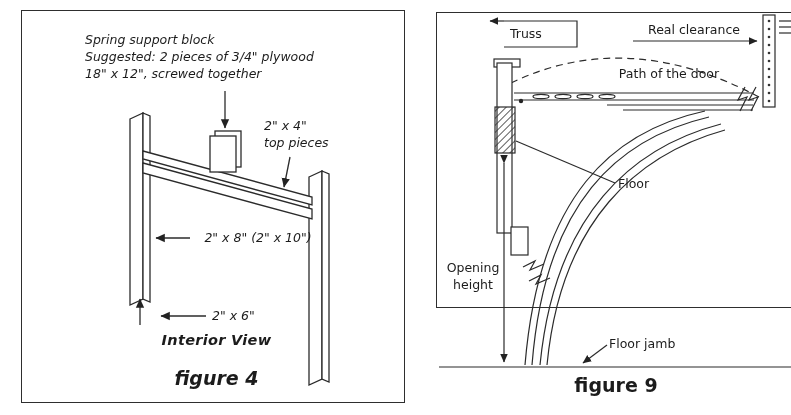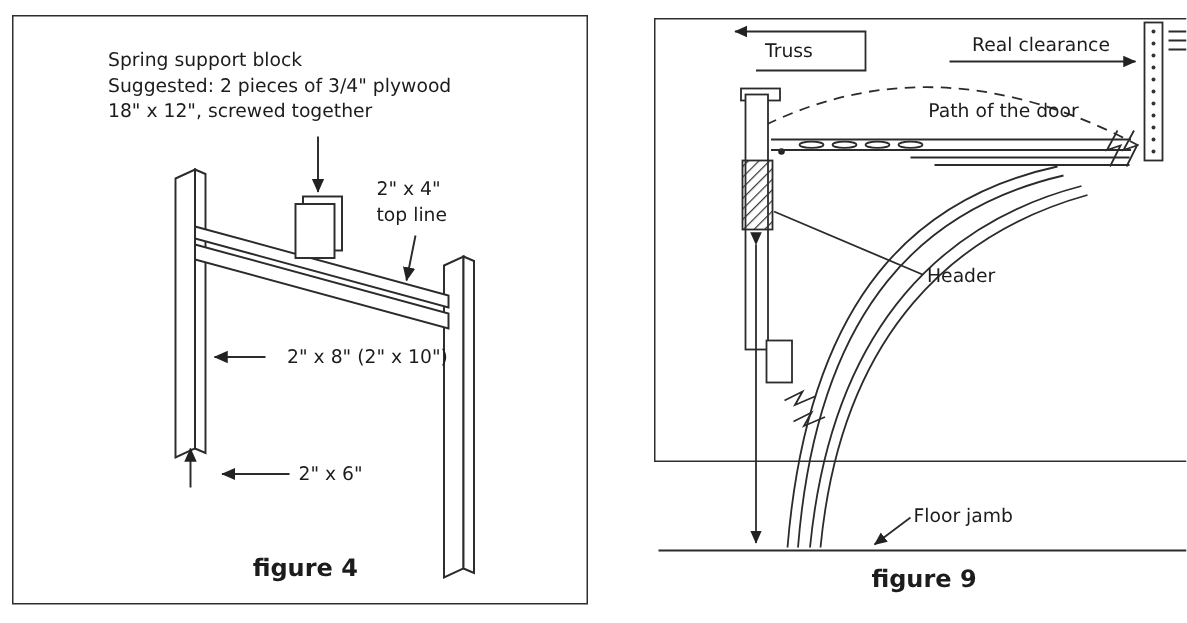--- a/index.html
+++ b/index.html
@@ -1,26 +1,26 @@
 <!DOCTYPE html>
 <html><head>
 <meta charset="utf-8">
 <style>
   html,body{margin:0;padding:0;background:#ffffff;}
   #stage{position:relative;width:791px;height:415px;background:#fff;
          font-family:"DejaVu Sans",sans-serif;color:#1c1c1c;overflow:hidden;}
   .panel{position:absolute;border:1.6px solid #2e2e2e;background:#fff;box-sizing:border-box;}
-  #panel-fig4{left:8px;top:10px;width:384px;height:393px;}
+  #panel-fig4{left:21px;top:10px;width:384px;height:393px;font-style:italic;}
   #panel-fig5{left:436px;top:12px;width:358px;height:296px;}
   .panel svg{position:absolute;left:0;top:0;}
   .lbl{position:absolute;font-size:12.5px;line-height:17px;white-space:nowrap;}
   .ctr{text-align:center;white-space:normal;}
   .bold{font-weight:bold;}
   .title{font-size:14.5px;letter-spacing:.3px;}
-  .caption{font-size:16px;}
+  .caption{font-size:19px;}
 </style>
 </head>
 <body>
 
 <div id="stage">
 
   <div class="panel" id="panel-fig4">
     <svg width="384" height="393" viewBox="0 0 384 393">
       <defs>
         <marker id="arrF4" viewBox="0 0 10 10" refX="8.5" refY="5" markerWidth="8" markerHeight="8" orient="auto">
@@ -60,29 +60,30 @@
     </svg>
 
     <div class="lbl" style="left:63px;top:20px">
       <div>Spring support block</div>
       <div>Suggested: 2 pieces of 3/4" plywood</div>
       <div>18" x 12", screwed together</div>
     </div>
 
     <div class="lbl" style="left:242px;top:106px">
       <div>2" x 4"</div>
-      <div>top line</div>
+      <div>top pieces</div>
     </div>
 
     <div class="lbl ctr" style="left:155px;top:218px;width:162px">
       <div>2" x 8" (2" x 10")</div>
     </div>
 
     <div class="lbl" style="left:190px;top:296px">2" x 6"</div>
 
+    <div class="lbl ctr bold title" style="left:112px;top:321px;width:165px">Interior View</div>
 
     <div class="lbl ctr bold caption" style="left:112px;top:359px;width:165px">figure 4</div>
   </div>
 
   <div class="panel" id="panel-fig5">
     <svg width="358" height="391" viewBox="0 0 358 391">
       <defs>
         <marker id="arrF5" viewBox="0 0 10 10" refX="8.5" refY="5" markerWidth="8" markerHeight="8" orient="auto">
           <path d="M0,1 L9,5 L0,9 z" fill="#222"></path>
         </marker>
@@ -159,21 +160,25 @@
         <line x1="2" y1="354" x2="355" y2="354"></line>
       </g>
     </svg>
 
     <div class="lbl" style="left:73px;top:12px">Truss</div>
 
     <div class="lbl ctr" style="left:196px;top:8px;width:122px">Real clearance</div>
 
     <div class="lbl ctr" style="left:168px;top:52px;width:128px">Path of the door</div>
 
-    <div class="lbl" style="left:181px;top:162px">Header</div>
+    <div class="lbl" style="left:181px;top:162px">Floor</div>
 
+    <div class="lbl ctr" style="left:8px;top:246px;width:56px">
+      <div>Opening</div>
+      <div>height</div>
+    </div>
 
     <div class="lbl" style="left:172px;top:322px">Floor jamb</div>
 
     <div class="lbl ctr bold caption" style="left:0;top:364px;width:358px">figure 9</div>
   </div>
 
 </div>
 
 </body></html>

